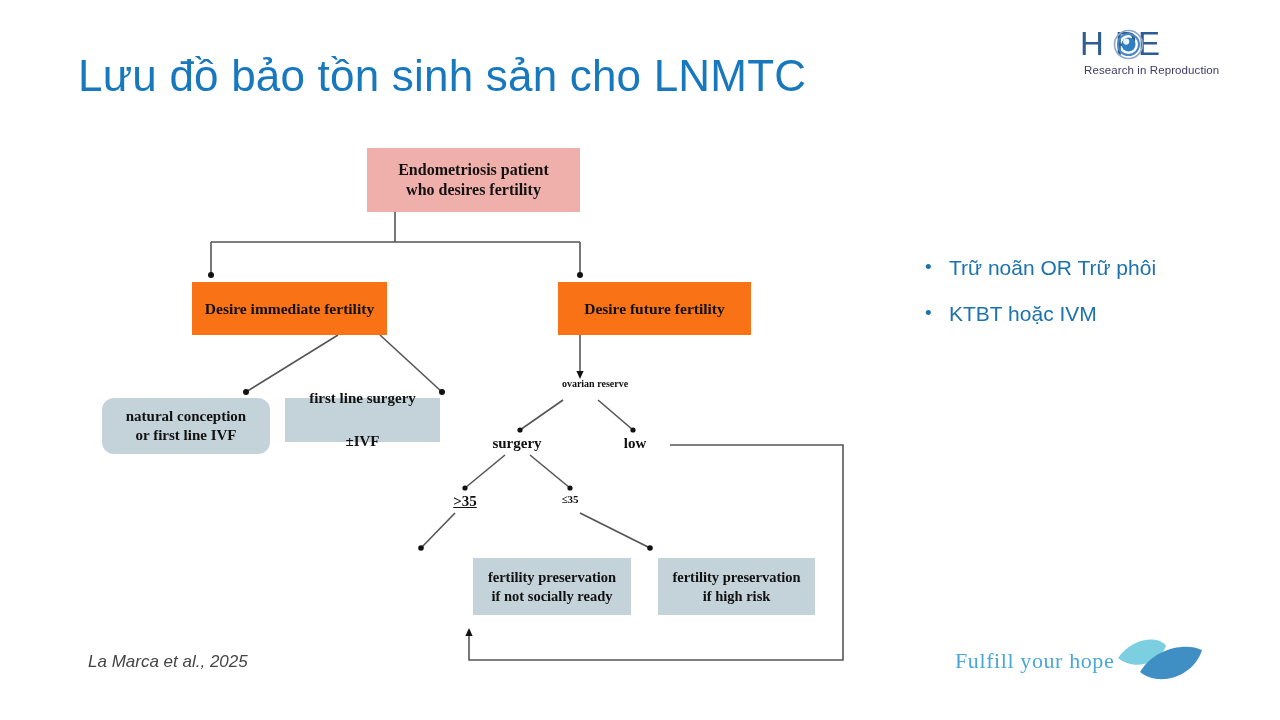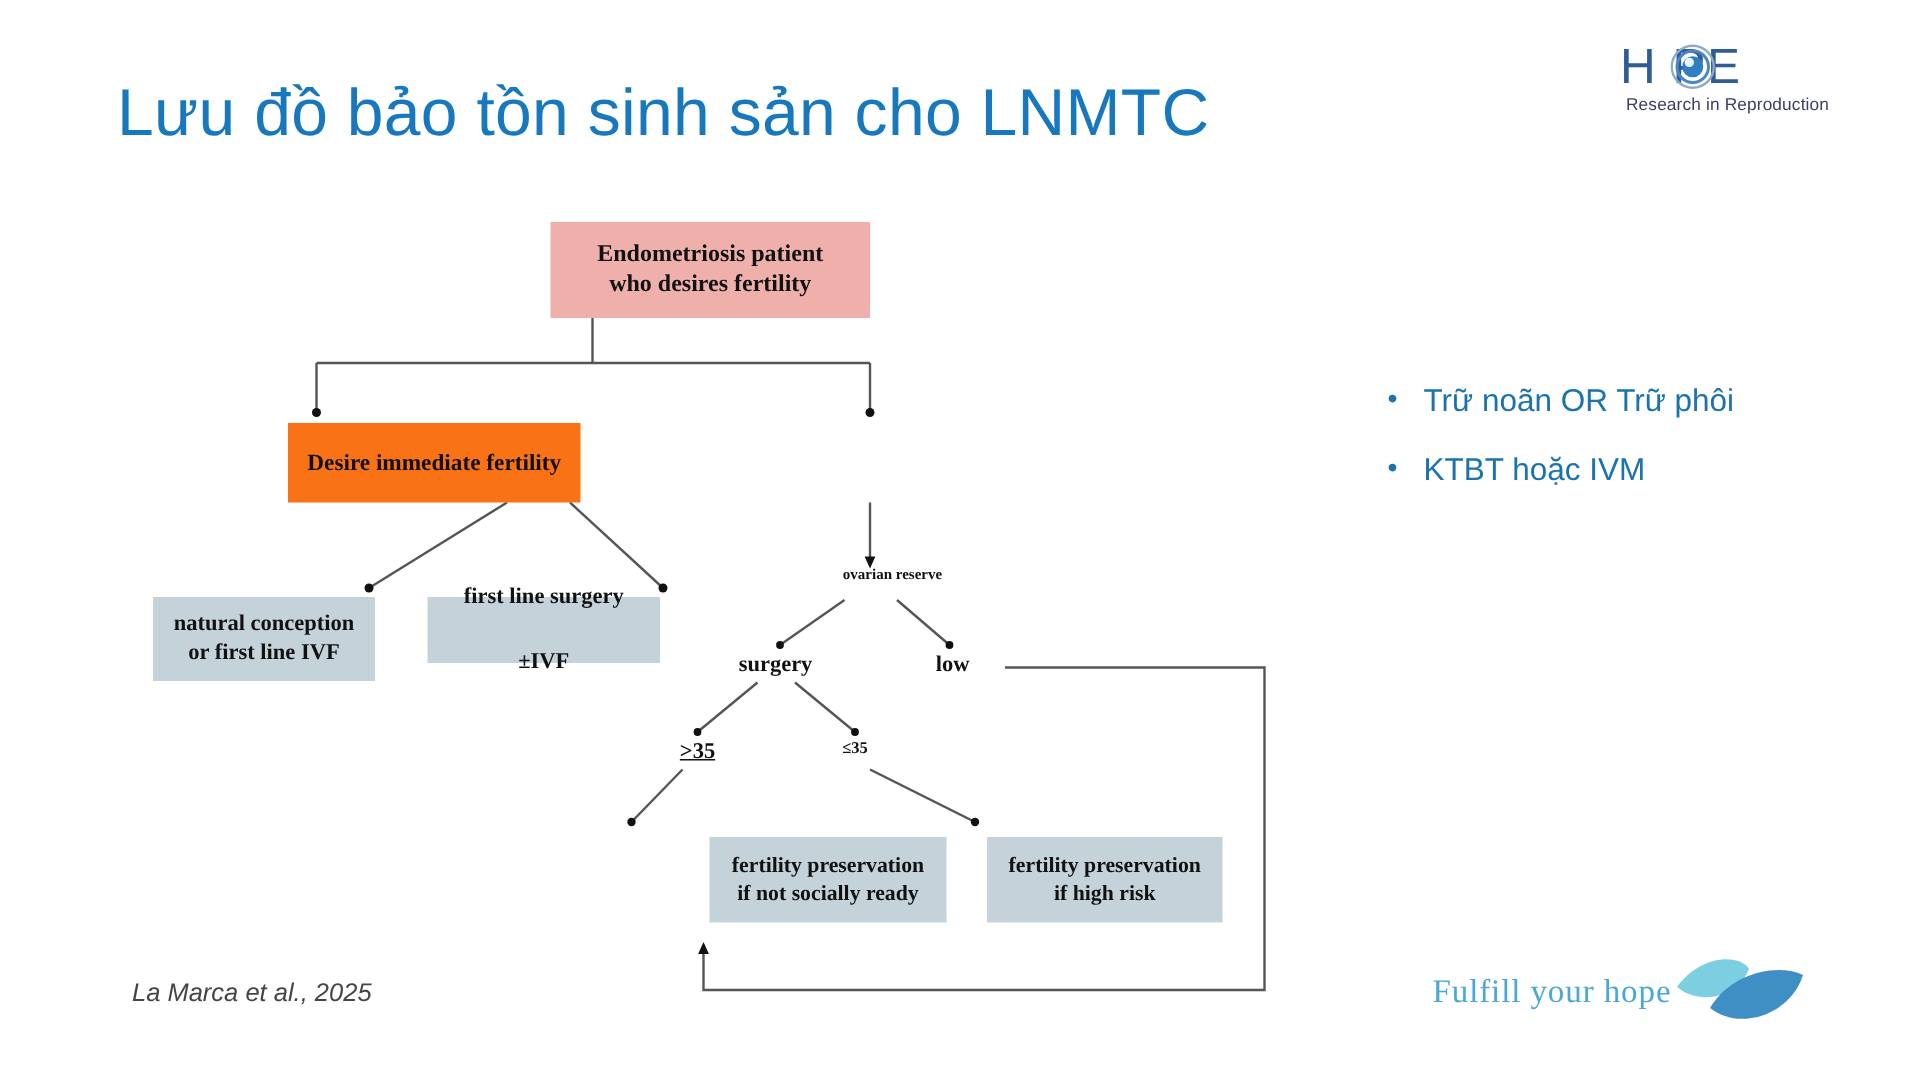--- a/index.html
+++ b/index.html
@@ -228,22 +228,25 @@
 
   <div class="node pink" style="left:287px; top:18px; width:213px; height:64px; font-size:16px;">
     <span>Endometriosis patient</span>
     <span>who desires fertility</span>
   </div>
 
   <div class="node tan" style="left:112px; top:152px; width:195px; height:53px; font-size:15.5px;">
     <span>Desire immediate fertility</span>
   </div>
 
-
-  <div class="node blue" style="left:22px; top:268px; width:148px; height:56px; font-size:15px;">
+  <div class="node tan" style="left:478px; top:152px; width:193px; height:53px; font-size:15.5px;">
+    <span>Desire future fertility</span>
+  </div>
+
+  <div class="node blue" style="left:22px; top:268px; width:168px; height:56px; font-size:15px;border-radius:12px;">
     <span>natural conception</span>
     <span>or first line IVF</span>
   </div>
 
   <div class="node blue" style="left:205px; top:268px; width:155px; height:44px; font-size:15px;gap:24px;">
     <span>first line surgery</span>
     <span>±IVF</span>
   </div>
 
   <div class="plain-label" style="left:455px; top:248px; width:120px; font-size:10px;">ovarian reserve</div>

